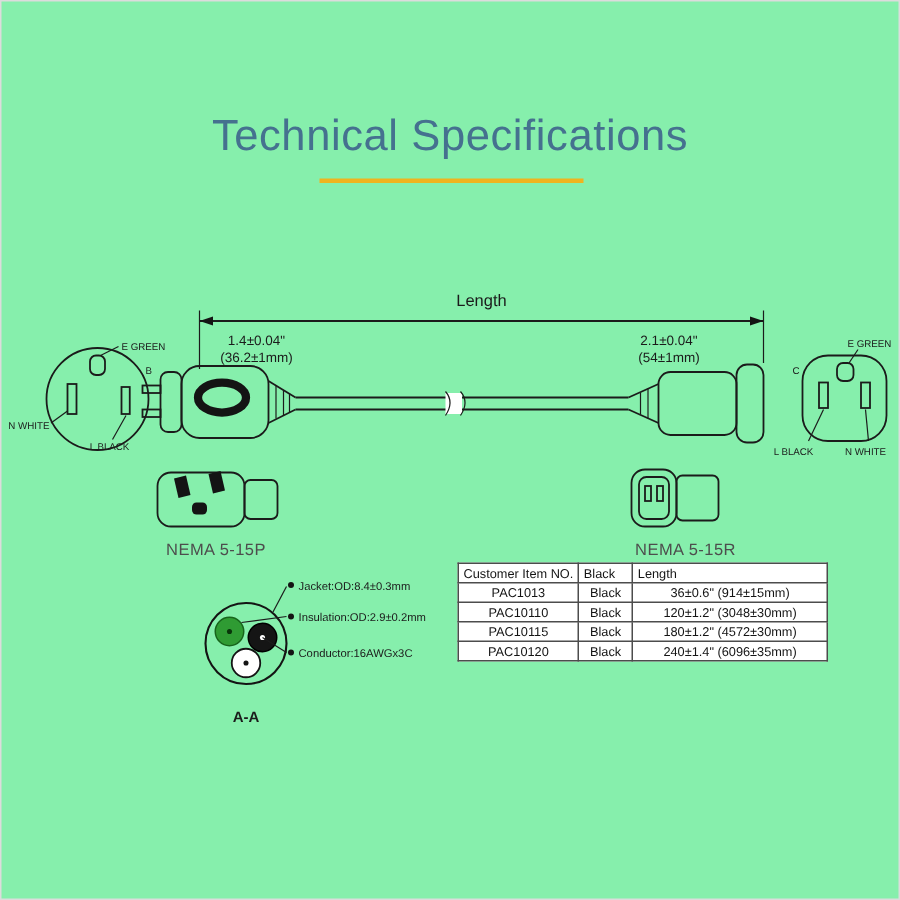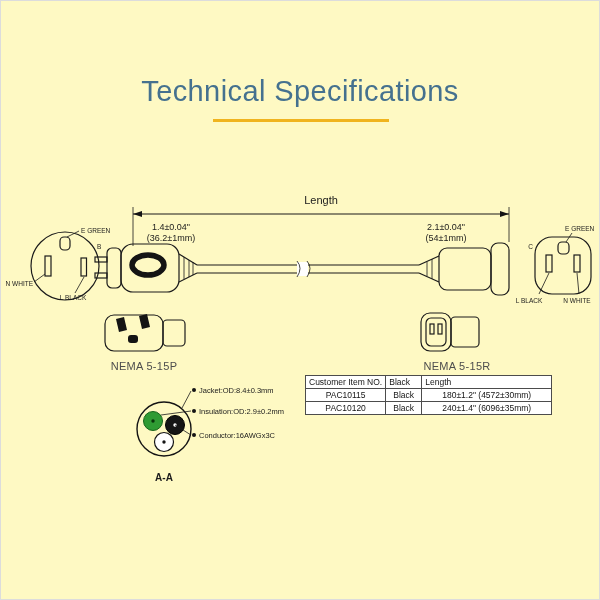--- a/index.html
+++ b/index.html
@@ -1,18 +1,18 @@
 <!DOCTYPE html>
 <html><head>
 <meta charset="utf-8">
 <style>
   * { margin:0; padding:0; box-sizing:border-box; }
   html,body { width:600px; height:600px; }
   body { font-family:"Liberation Sans", sans-serif; background:#ffffff; }
-  .page { position:relative; width:600px; height:600px; background:#fef9c3; border:1px solid #dcdcdc; overflow:hidden; }
+  .page { position:relative; width:600px; height:600px; background:#86efac; border:1px solid #dcdcdc; overflow:hidden; }
 
   .title { position:absolute; top:74px; left:0; width:100%; text-align:center;
            font-size:29px; font-weight:400; color:#45718f; letter-spacing:0.4px; }
   .title-underline { position:absolute; top:118px; left:212px; width:176px; height:3px; background:#f0b41e; }
 
   svg { position:absolute; overflow:visible; font-family:"Liberation Sans", sans-serif; }
   #main-diagram { left:0; top:185px; }
   #cross-section { left:108px; top:376px; }
 
   .ln  { stroke:#1b1b1b; stroke-width:1.2; fill:none; }
@@ -168,20 +168,30 @@
   <table class="spec-table">
     <thead>
       <tr>
         <th class="col-item">Customer Item NO.</th>
         <th class="col-colour">Black</th>
         <th class="col-length">Length</th>
       </tr>
     </thead>
     <tbody>
       <tr>
+        <td>PAC1013</td>
+        <td>Black</td>
+        <td>36±0.6" (914±15mm)</td>
+      </tr>
+      <tr>
+        <td>PAC10110</td>
+        <td>Black</td>
+        <td>120±1.2" (3048±30mm)</td>
+      </tr>
+      <tr>
         <td>PAC10115</td>
         <td>Black</td>
         <td>180±1.2" (4572±30mm)</td>
       </tr>
       <tr>
         <td>PAC10120</td>
         <td>Black</td>
         <td>240±1.4" (6096±35mm)</td>
       </tr>
     </tbody>

